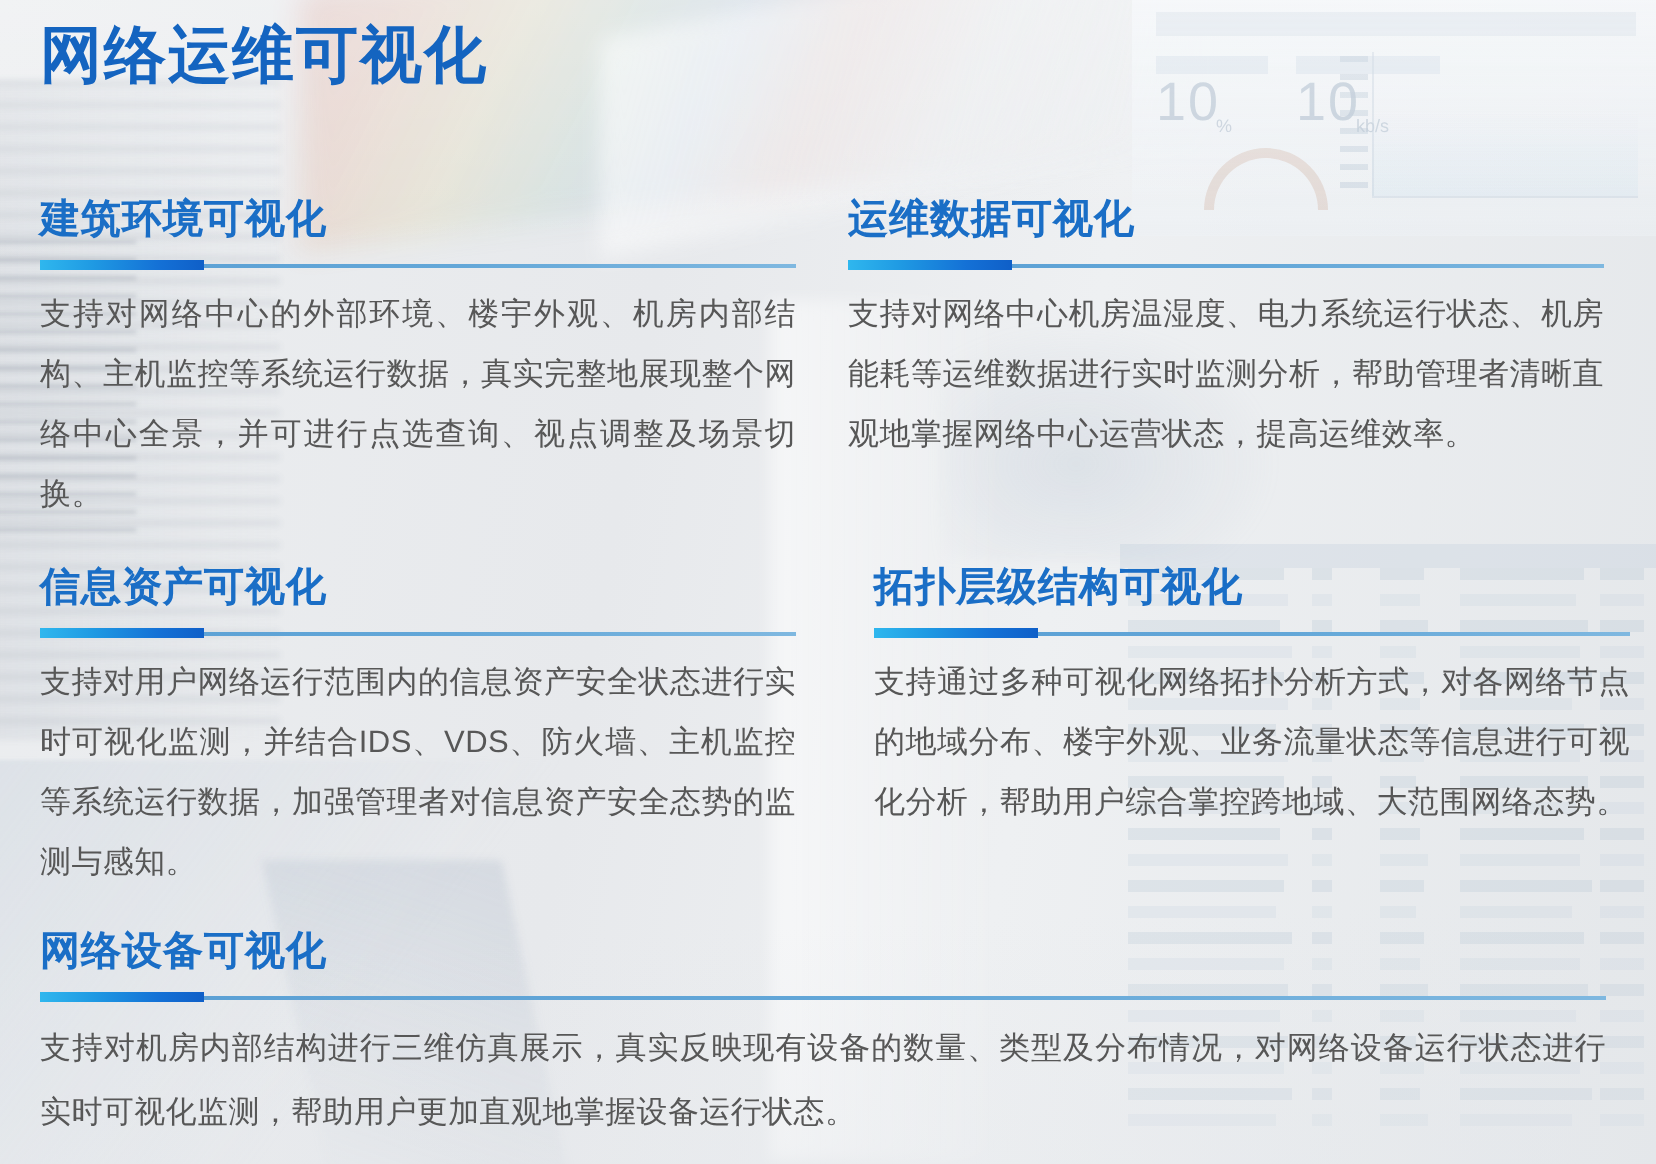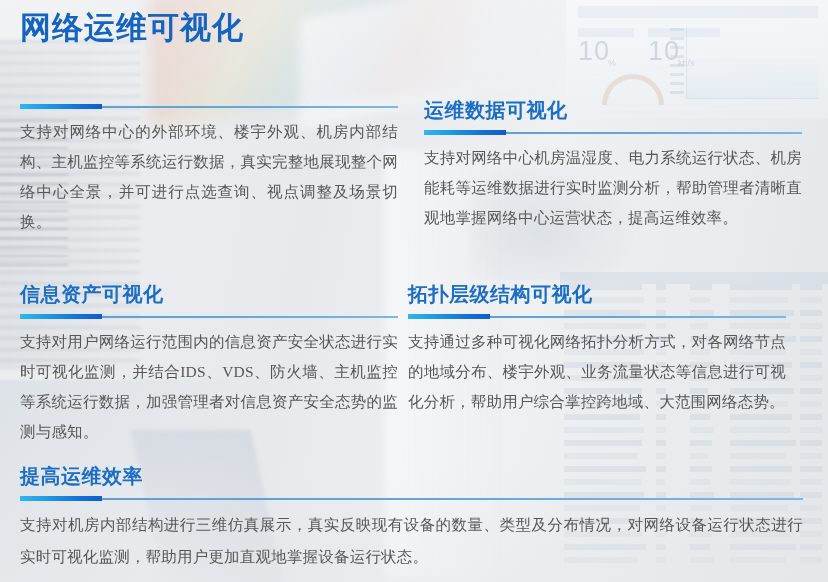--- a/index.html
+++ b/index.html
@@ -190,41 +190,40 @@
     background: linear-gradient(178deg, rgba(255,255,255,0.28) 0%, rgba(255,255,255,0.0) 22%,
                 rgba(255,255,255,0.0) 78%, rgba(228,231,235,0.35) 100%);
   }
 
   
   .content {
     position: relative;
     z-index: 5;
     width: 828px;
     height: 582px;
-    font-family: Liberation Serif, serif;
   }
 
   .page-title {
     position: absolute;
     left: 20px;
     top: 8px;
     font-size: 31px;
     font-weight: bold;
     color: #1464c0;
     letter-spacing: 1px;
     line-height: 40px;
   }
 
   .panel {
     position: absolute;
   }
   .panel-a { left: 20px;  top: 97px;  width: 378px; }
   .panel-b { left: 424px; top: 97px;  width: 378px; }
   .panel-c { left: 20px;  top: 281px; width: 378px; }
-  .panel-d { left: 408px; top: 281px; width: 378px; }
+  .panel-d { left: 437px; top: 281px; width: 378px; }
   .panel-e { left: 20px;  top: 463px; width: 783px; }
 
   .sec-title {
     font-size: 20px;
     font-weight: bold;
     color: #1a6ec6;
     line-height: 26px;
     letter-spacing: 0.5px;
     white-space: nowrap;
   }
@@ -450,20 +449,21 @@
   <div class="bg-layer bg-wm1"></div>
   <div class="bg-layer bg-wm2"></div>
   <div class="bg-layer bg-wm3"></div>
   <div class="bg-layer bg-wm5"></div>
 
   <div class="content">
 
     <div class="page-title">网络运维可视化</div>
 
     <div class="panel panel-a">
+      <div class="sec-title">建筑环境可视化</div>
       <div class="rule">
         <div class="rule-thin"></div>
         <div class="rule-thick"></div>
       </div>
       <div class="sec-body">支持对网络中心的外部环境、楼宇外观、机房内部结构、主机监控等系统运行数据，真实完整地展现整个网络中心全景，并可进行点选查询、视点调整及场景切换。</div>
     </div>
 
     <div class="panel panel-c">
       <div class="sec-title">信息资产可视化</div>
       <div class="rule">
@@ -485,21 +485,21 @@
     <div class="panel panel-d">
       <div class="sec-title">拓扑层级结构可视化</div>
       <div class="rule">
         <div class="rule-thin"></div>
         <div class="rule-thick"></div>
       </div>
       <div class="sec-body">支持通过多种可视化网络拓扑分析方式，对各网络节点的地域分布、楼宇外观、业务流量状态等信息进行可视化分析，帮助用户综合掌控跨地域、大范围网络态势。</div>
     </div>
 
     <div class="panel panel-e">
-      <div class="sec-title">提高运维效率</div>
+      <div class="sec-title">网络设备可视化</div>
       <div class="rule">
         <div class="rule-thin"></div>
         <div class="rule-thick"></div>
       </div>
       <div class="sec-body">支持对机房内部结构进行三维仿真展示，真实反映现有设备的数量、类型及分布情况，对网络设备运行状态进行实时可视化监测，帮助用户更加直观地掌握设备运行状态。</div>
     </div>
 
   </div>
 </div>
 

